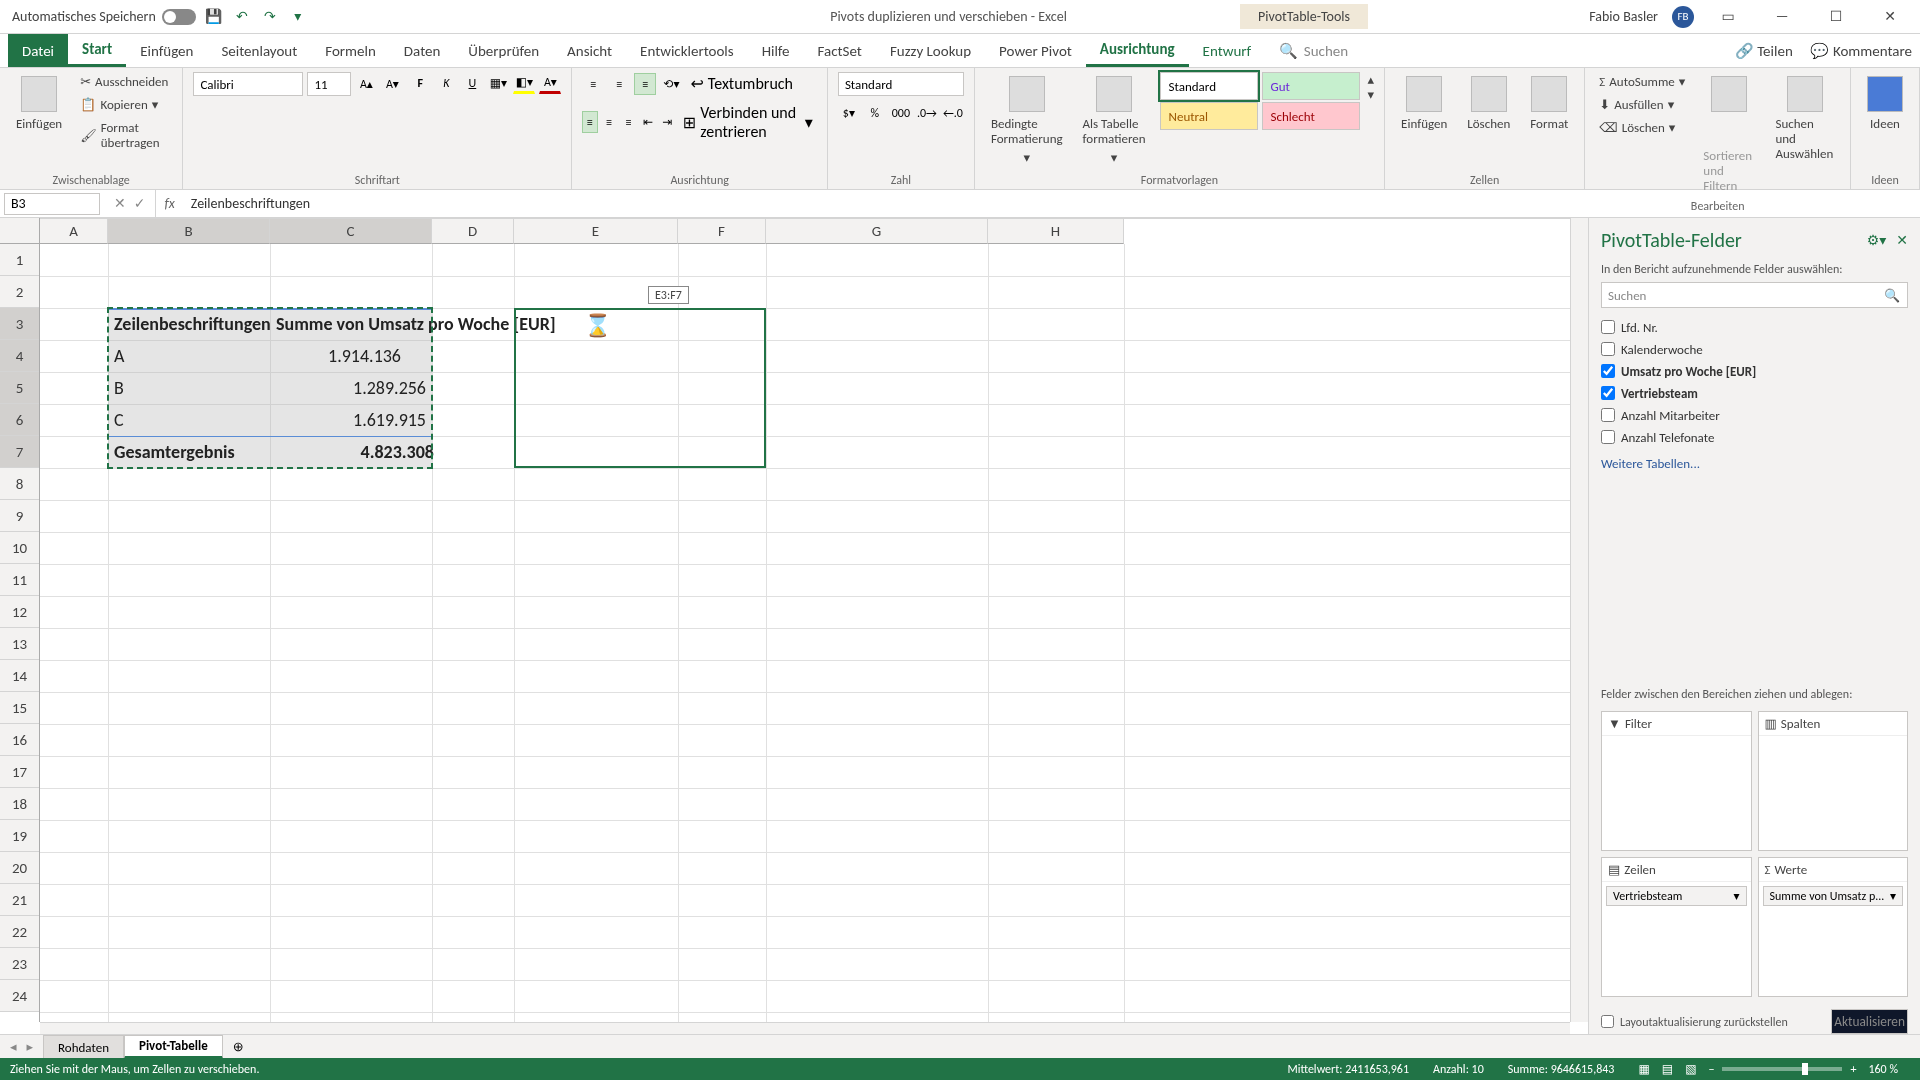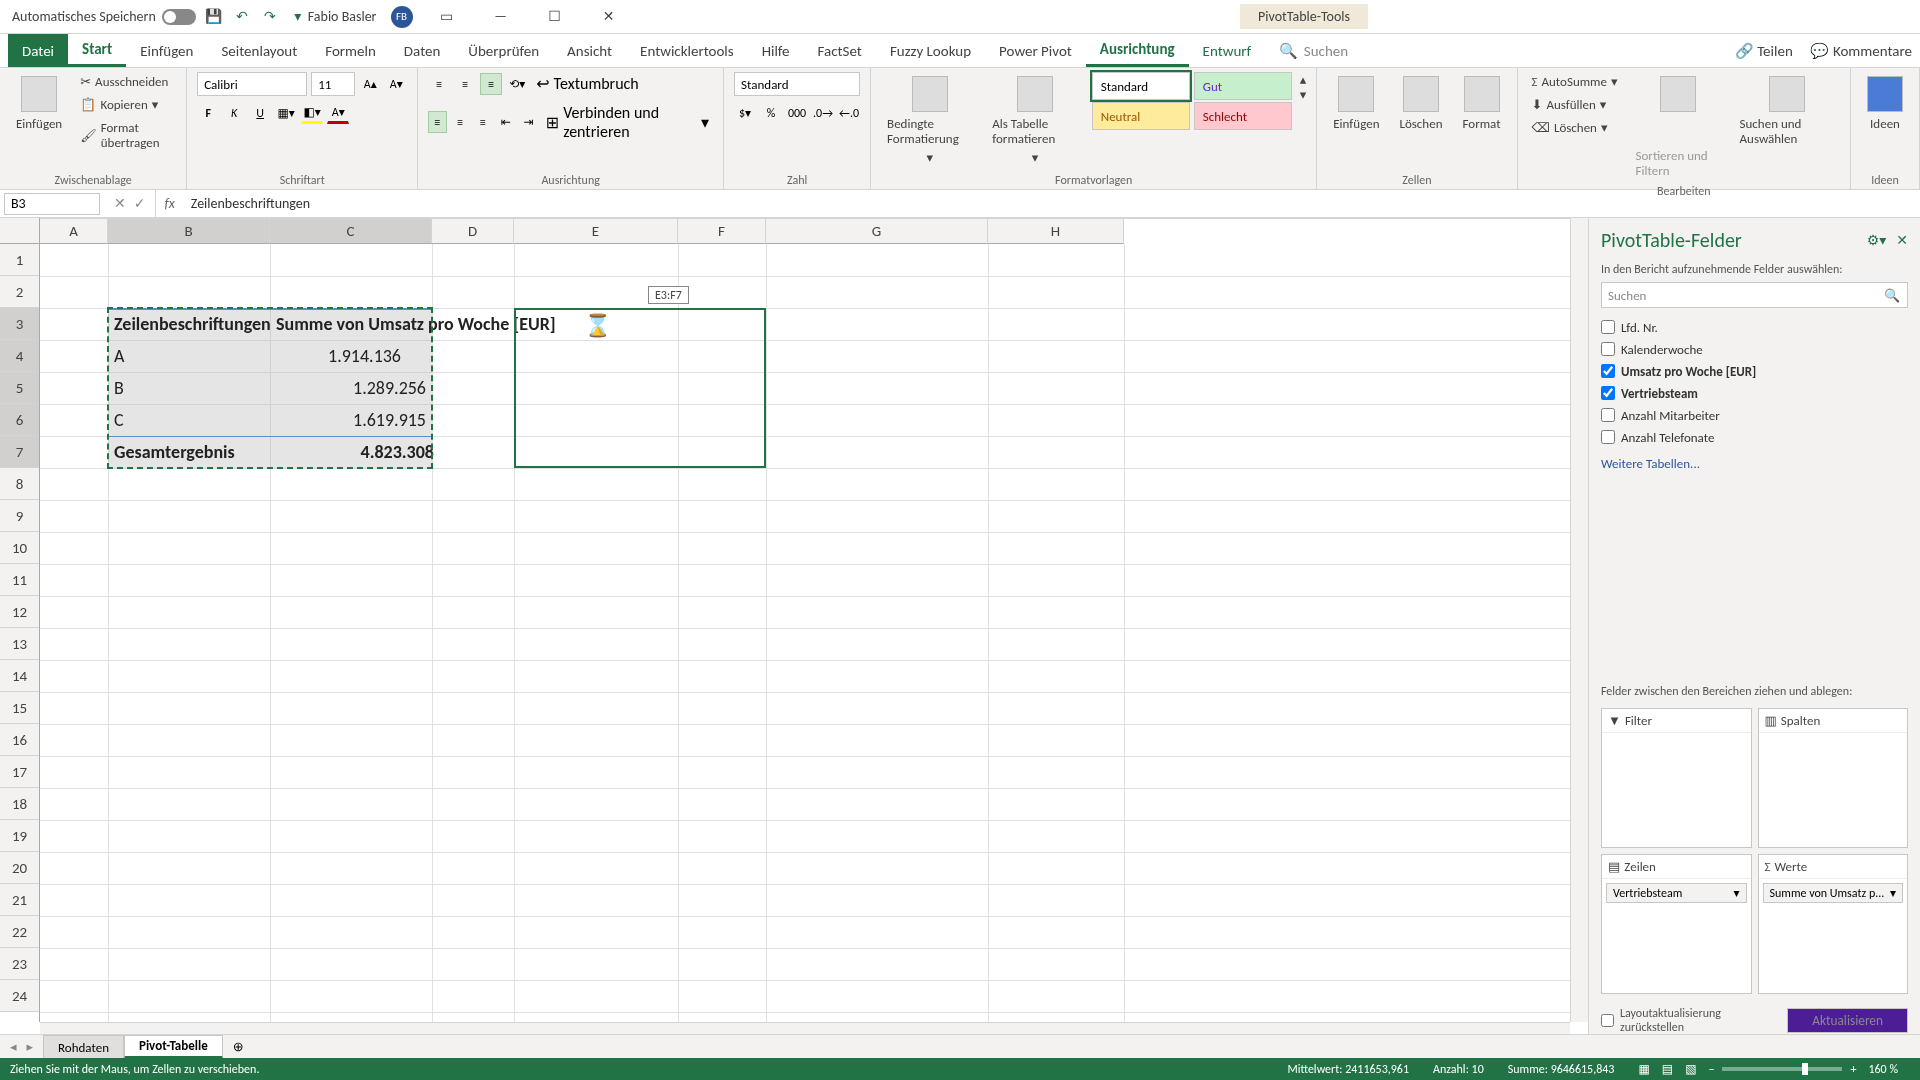--- a/index.html
+++ b/index.html
@@ -91,21 +91,21 @@
 .field-item { display:flex; align-items:center; gap:6px; height:22px;}
 .field-item input { width:14px; height:14px;}
 .field-item.checked { font-weight:700;}
 .pane-link { color:#2b579a; font-size:13px; padding:8px 12px; cursor:pointer;}
 .areas-label { font-size:12px; color:#555; padding:4px 12px;}
 .areas { display:grid; grid-template-columns:1fr 1fr; grid-template-rows:140px 140px; gap:6px; padding:6px 12px;}
 .area-box { border:1px solid #c8c6c4; background:#fff; display:flex; flex-direction:column;}
 .area-hdr { font-size:13px; padding:4px 6px; color:#444; border-bottom:1px solid #eee; display:flex; align-items:center; gap:4px;}
 .area-item { background:#f3f2f1; border:1px solid #c8c6c4; margin:4px; font-size:12px; padding:2px 6px; display:flex; align-items:center; justify-content:space-between;}
 .defer-row { padding:6px 12px; font-size:12px; display:flex; align-items:center; gap:6px; color:#555;}
-.defer-btn { margin-left:auto; padding:3px 24px; background:#4c1d95; border:1px solid #c8c6c4; color:#888;}
+.defer-btn { margin-left:auto; padding:3px 2px; background:#0f172a; border:1px solid #c8c6c4; color:#888;}
 
 
 .sheet-strip { position:absolute; bottom:22px; left:0; right:0; height:24px; background:#f3f2f1; border-top:1px solid #d4d4d4; display:flex; align-items:center; font-size:13px;}
 .sheet-nav { padding:0 10px; display:flex; gap:10px; color:#888;}
 .sheet-tab { padding:0 14px; height:24px; display:flex; align-items:center; background:#e1dfdd; border:1px solid #c8c6c4; border-bottom:none;}
 .sheet-tab.active { background:#fff; border-bottom:3px solid #217346; font-weight:600;}
 
 
 .statusbar { position:absolute; bottom:0; left:0; right:0; height:22px; background:#217346; color:#fff; font-size:12px; display:flex; align-items:center; padding:0 10px;}
 .statusbar .spacer{flex:1;}
@@ -120,20 +120,21 @@
   <div class="titlebar-left">
     <div class="autosave">
       <span>Automatisches Speichern</span>
       <div class="toggle"></div>
     </div>
     <div class="qat-icon">💾</div>
     <div class="qat-icon">↶</div>
     <div class="qat-icon">↷</div>
     <div class="qat-icon">▾</div>
   </div>
+  <div class="titlebar-center">Pivots duplizieren und verschieben - Excel</div>
   <div class="titlebar-tools">PivotTable-Tools</div>
   <div class="titlebar-right">
     <span>Fabio Basler</span>
     <div class="avatar">FB</div>
     <div class="win-btn">▭</div>
     <div class="win-btn">—</div>
     <div class="win-btn">☐</div>
     <div class="win-btn">✕</div>
   </div>
 </div>
@@ -174,21 +175,21 @@
       <div class="rcol">
         <div class="rbtn">✂ <span>Ausschneiden</span></div>
         <div class="rbtn">📋 <span>Kopieren</span> ▾</div>
         <div class="rbtn">🖌 <span>Format übertragen</span></div>
       </div>
     </div>
     <div class="rgroup-label">Zwischenablage</div>
   </div>
 
   <div class="rgroup">
-    <div class="rgroup-body" style="flex-direction:column;gap:6px;">
+    <div class="rgroup-body" style="gap:6px;">
       <div class="rrow">
         <div class="font-sel font-name">Calibri</div>
         <div class="font-sel font-size">11</div>
         <div class="align-btn">A▴</div>
         <div class="align-btn">A▾</div>
       </div>
       <div class="rrow">
         <div class="align-btn">
             <b>F</b>
           </div>

